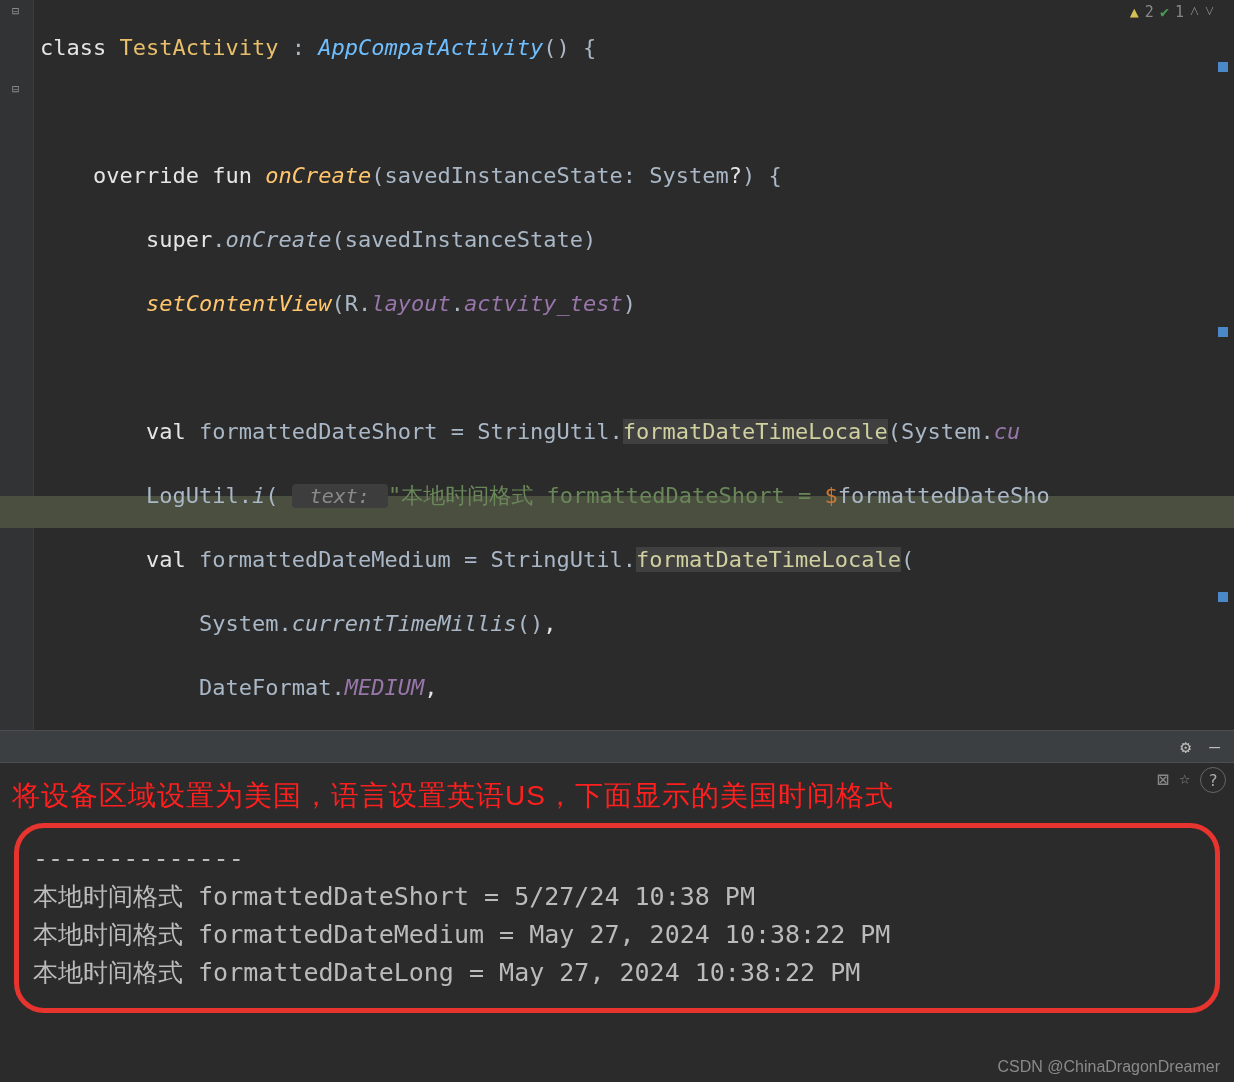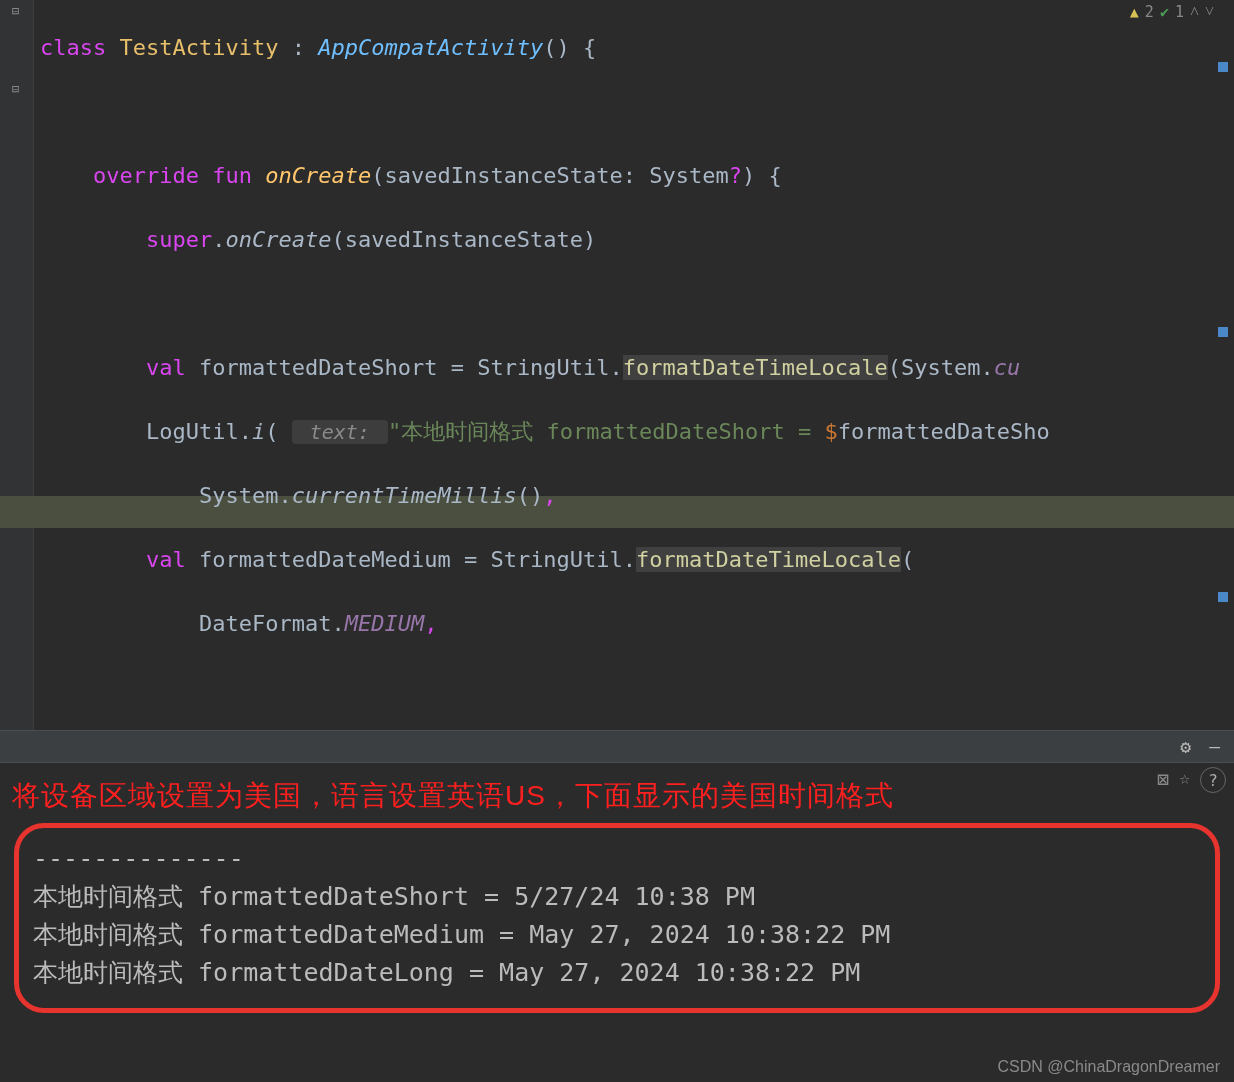--- a/index.html
+++ b/index.html
@@ -30,21 +30,21 @@
     border-right:1px solid #3c3f41;
   }
   .gutter .marker{position:absolute; left:6px; font-size:18px; line-height:1;}
   .code{
     position:absolute; left:34px; right:0; top:0;
     font-size:22px;
     line-height:32px;
     white-space:pre;
     padding-left:6px;
   }
-  .kw{color:#d946ef;text-align:center;}
+  .kw{color:#e5e5e5;text-align:center;}
   .fn{color:#ffc66d; font-style:italic;}
   .super{color:#6fbfff; font-style:italic;text-align:right;}
   .id{color:#a9b7c6;margin-top:48px;}
   .idit{color:#a9b7c6; font-style:italic;}
   .mem{color:#9876aa; font-style:italic;}
   .str{color:#6a8759;}
   .hint{background:#3d3d3d; color:#8a8a8a; font-style:italic; border-radius:4px; padding:0 18px; font-size:20px;}
   .hl{background:#404040; color:#d0d0a0;}
   .cur-line-bg{
     position:absolute; left:0; right:0; height:32px;
@@ -135,25 +135,26 @@
     <div class="sthumb" style="background:#4a88c7;"></div>
   </div>
 
   <div class="cur-line-bg" style="top:496px;"></div>
 
   <div class="code">
 <div class="code-line"><span class="kw">class</span> <span style="color:#e8bf6a;">TestActivity</span><span> : </span><span class="super">AppCompatActivity</span><span>() {</span></div>
 <div class="code-line">&nbsp;</div>
 <div class="code-line">    <span class="kw">override</span> <span class="kw">fun</span> <span class="fn">onCreate</span><span>(</span><span class="id">savedInstanceState</span><span>: </span><span style="color:#a9b7c6;">System</span><span class="kw">?</span><span>) {</span></div>
 <div class="code-line">        <span class="kw">super</span><span>.</span><span class="idit">onCreate</span><span>(</span><span class="id">savedInstanceState</span><span>)</span></div>
+<div class="code-line">        <span class="fn">setContentView</span><span>(</span><span class="id">R</span><span>.</span><span class="mem">layout</span><span>.</span><span class="mem">actvity_test</span><span>)</span></div>
 <div class="code-line">&nbsp;</div>
 <div class="code-line">        <span class="kw">val</span> <span class="id">formattedDateShort</span><span> = </span><span class="id">StringUtil</span><span>.</span><span class="hl">formatDateTimeLocale</span><span>(</span><span class="id">System</span><span>.</span><span class="mem">cu</span></div>
 <div class="code-line">        <span class="id">LogUtil</span><span>.</span><span class="idit">i</span><span>( </span><span class="hint">text:</span><span class="str">"本地时间格式 formattedDateShort = </span><span style="color:#cc7832;">$</span><span class="id">formattedDateSho</span></div>
+<div class="code-line">        <span class="kw">val</span> <span class="id">formattedDateMedium</span><span> = </span><span class="id">StringUtil</span><span>.</span><span class="hl">formatDateTimeLocale</span><span>(</span></div>
 <div class="code-line">            <span class="id">System</span><span>.</span><span class="idit">currentTimeMillis</span><span>()</span><span class="kw">,</span></div>
-<div class="code-line">        <span class="kw">val</span> <span class="id">formattedDateMedium</span><span> = </span><span class="id">StringUtil</span><span>.</span><span class="hl">formatDateTimeLocale</span><span>(</span></div>
 <div class="code-line">            <span class="id">DateFormat</span><span>.</span><span class="mem">MEDIUM</span><span class="kw">,</span></div>
 
 
 
 
 
 
 
 
 

